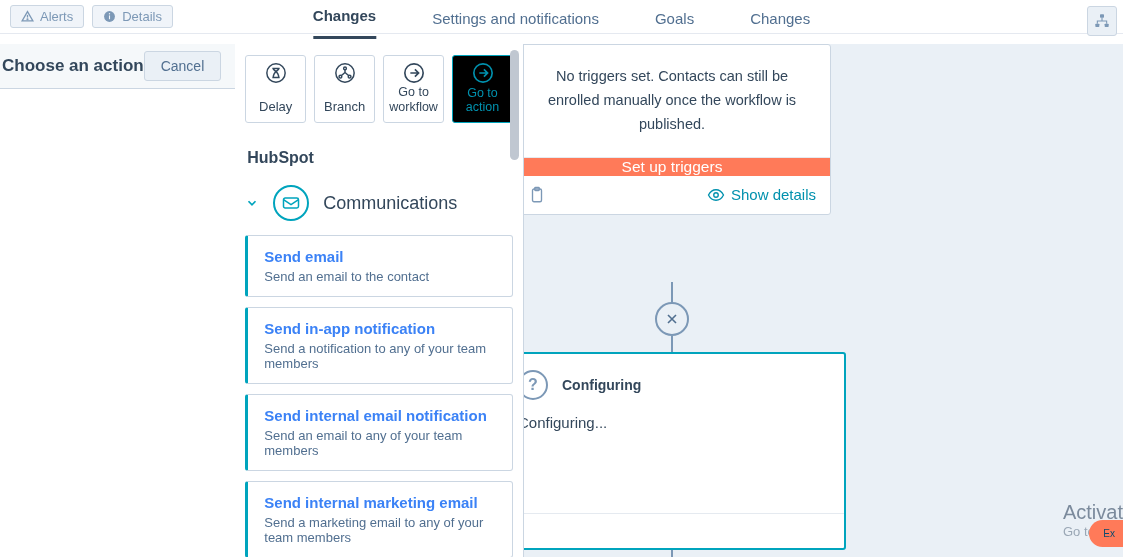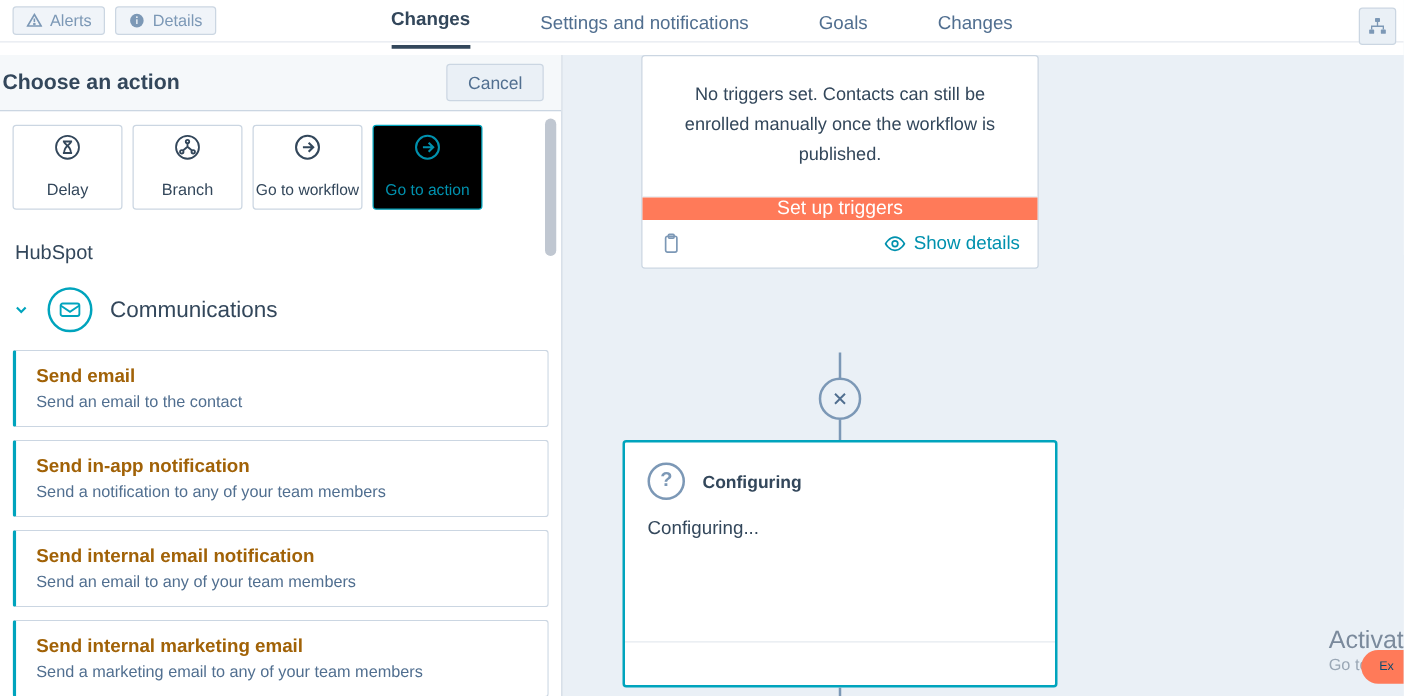--- a/index.html
+++ b/index.html
@@ -5,37 +5,37 @@
 *{box-sizing:border-box;margin:0;padding:0;font-family:-apple-system,BlinkMacSystemFont,"Segoe UI",Arial,sans-serif}
 body{width:1123px;height:557px;overflow:hidden;position:relative;background:#fff;color:#33475b}
 .topbar{height:34px;display:flex;align-items:center;border-bottom:1px solid #e5e9f0;background:#fff;position:relative}
 .topbar-left{display:flex;gap:8px;padding-left:10px}
 .pill-btn{display:flex;align-items:center;gap:6px;border:1px solid #cbd6e2;color:#7c98b6;font-size:13px;padding:3px 10px;border-radius:3px;background:#f0f4f9;cursor:pointer}
 .tabs{position:absolute;left:50%;transform:translateX(-50%);display:flex;gap:56px;height:44px;align-items:flex-end}
 .tab{color:#516f90;font-size:15px;padding-bottom:12px;cursor:pointer}
 .tab.active{color:#33475b;font-weight:600;border-bottom:3px solid #33475b}
 .org-btn{position:absolute;right:6px;top:6px;width:30px;height:30px;background:#eaf0f6;border:1px solid #cbd6e2;border-radius:3px;display:flex;align-items:center;justify-content:center;color:#7c98b6}
 .below-top{position:absolute;top:44px;left:0;right:0;bottom:0;background:#eaf0f6}
-.sidebar{position:absolute;top:44px;left:0;width:450px;bottom:0;background:#fff;border-right:1px solid #cbd6e2;display:flex;flex-direction:column;z-index:5}
+.sidebar{position:absolute;top:44px;left:0;width:524px;bottom:0;background:#fff;border-right:1px solid #cbd6e2;display:flex;flex-direction:row;z-index:5}
 .sb-header{display:flex;align-items:center;justify-content:space-between;height:45px;padding:0 14px;border-bottom:1px solid #cbd6e2;background:#f5f8fa}
 .sb-title{font-size:17px;font-weight:600;color:#33475b}
 .cancel-btn{border:1px solid #cbd6e2;background:#eaf0f6;color:#516f90;font-size:14px;padding:6px 16px;border-radius:3px;cursor:pointer}
 .sb-body{flex:1;overflow:auto;padding:11px 10px 20px 10px;position:relative}
 .card-row{display:flex;gap:8px;padding:0 0 0 0}
 .act-card{width:88px;height:68px;border:1px solid #cbd6e2;border-radius:3px;background:#fff;display:flex;flex-direction:column;align-items:center;justify-content:flex-end;padding-bottom:8px;cursor:pointer;font-size:13px;color:#33475b;text-align:center;position:relative}
 .act-card.sel{border-color:#00a4bd;background:#000000;color:#0091ae}
 .act-card .ic{position:absolute;top:6px;width:22px;height:22px}
-.section-h{font-size:16px;font-weight:400;color:#33475b;margin:26px 0 18px 2px}
+.section-h{font-size:16px;font-weight:700;color:#33475b;margin:26px 0 18px 2px}
 .group-row{display:flex;align-items:center;gap:14px;margin:0 0 14px 0}
 .chev{color:#00a4bd;font-size:14px}
 .comm-ico{width:36px;height:36px;border:2px solid #00a4bd;border-radius:50%;display:flex;align-items:center;justify-content:center;color:#00a4bd}
 .group-title{font-size:18px;font-weight:500;color:#33475b}
 .opt-list{display:flex;flex-direction:column;gap:10px}
 .opt{border:1px solid #cbd6e2;border-left:3px solid #00a4bd;border-radius:3px;padding:12px 16px;cursor:pointer;background:#fff}
-.opt-t{font-size:15px;font-weight:600;color:#a16207;margin-bottom:4px}
+.opt-t{font-size:15px;font-weight:600;color:#3b82f6;margin-bottom:4px}
 .opt-d{font-size:13px;color:#516f90}
 .vtrack{position:absolute;right:2px;top:0;width:14px;height:100%}
 .vthumb{position:absolute;right:2px;top:6px;width:9px;height:110px;background:#c0c7d1;border-radius:5px}
 .canvas{position:absolute;left:441px;right:0;top:44px;bottom:0;background:#eaf0f6}
 .trig-card{position:absolute;left:72px;top:0;width:318px;background:#fff;border:1px solid #cbd6e2;border-radius:3px}
 .trig-text{padding:20px 30px 20px 30px;text-align:center;color:#33475b;font-size:14.5px;line-height:1.65;border-bottom:1px solid #e5eaf0}
 .trig-btn{display:block;width:100%;padding:0 0;background:#ff7a59;color:#fff;text-align:center;font-size:15.5px;font-weight:500;border:none;cursor:pointer}
 .trig-foot{display:flex;align-items:flex-end;padding:10px 14px;justify-content:space-between}
 .clip{color:#7c98b6}
 .show-d{display:flex;align-items:center;gap:6px;color:#0091ae;font-size:15px;font-weight:500;cursor:pointer}

